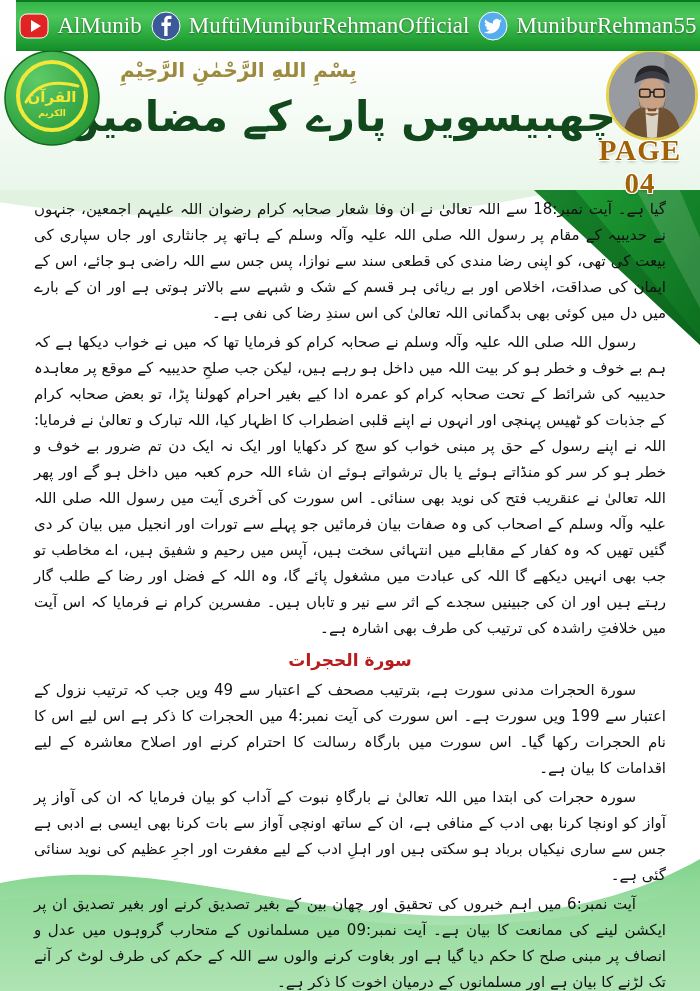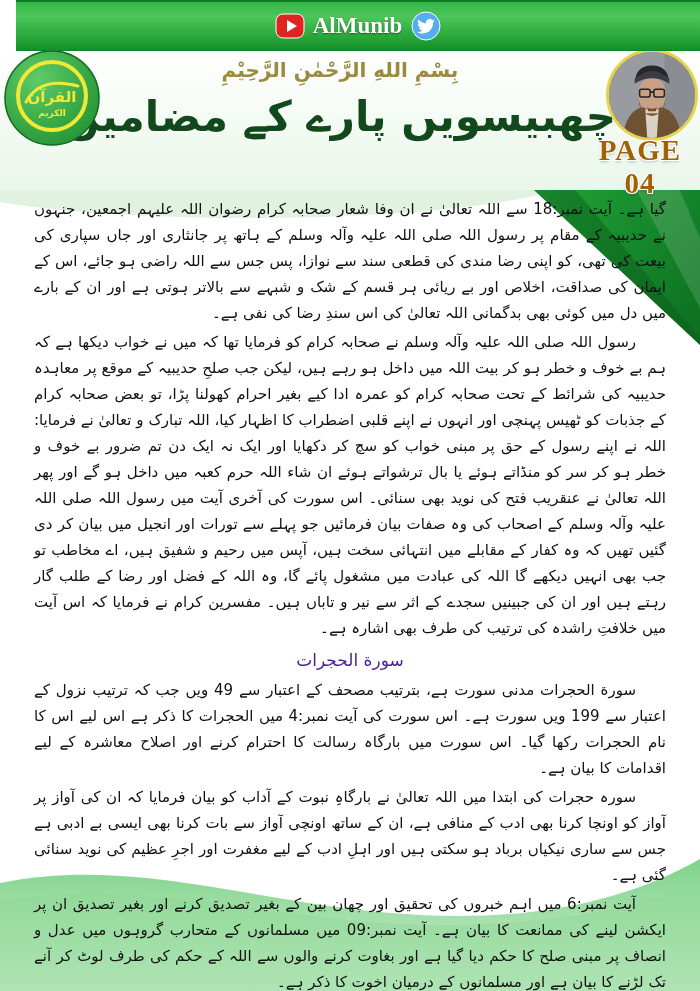--- a/index.html
+++ b/index.html
@@ -6,36 +6,36 @@
   .page{
     position:relative;width:700px;height:991px;margin:0 auto;
     background:#ffffff;overflow:hidden;
     font-family:"DejaVu Sans",sans-serif;
   }
   
   .social-bar{
     position:absolute;top:0;left:16px;right:0;height:48px;z-index:6;
     background:linear-gradient(180deg,#35b548 0%,#4cc65a 30%,#2aa93c 70%,#158f2a 100%);
     border-top:2px solid #0b7a20;border-bottom:1px solid #0e8626;
-    display:flex;align-items:center;justify-content:center;gap:9px;font-weight:bold;
+    display:flex;align-items:center;justify-content:center;gap:9px;
   }
   .social-item{display:flex;align-items:center;gap:8px;cursor:pointer;}
   .social-item .label{
     color:#ffffff;font-family:"Liberation Serif",serif;font-size:23px;
     text-shadow:0 1px 2px rgba(0,0,0,.45);white-space:nowrap;
   }
   .sicon{width:30px;height:30px;display:block;}
   
   .header{position:absolute;top:48px;left:0;right:0;height:142px;z-index:2;
     background:linear-gradient(180deg,#ffffff 0%,#f2faf2 60%,#e9f6ea 100%);}
   .header-deco{position:absolute;top:48px;left:0;width:700px;height:300px;z-index:1;pointer-events:none;}
   .logo{position:absolute;top:50px;left:4px;width:96px;height:96px;z-index:4;}
   .bismillah{
     position:absolute;top:58px;left:120px;width:440px;z-index:3;
-    text-align:center;color:#9c8a3e;font-size:20px;font-weight:bold;
+    text-align:left;color:#9c8a3e;font-size:20px;font-weight:bold;
     text-shadow:0 1px 0 rgba(255,255,255,.8);
   }
   .main-title{
     position:absolute;top:92px;left:60px;width:560px;z-index:3;
     text-align:center;color:#11491d;font-size:42px;font-weight:bold;
     text-shadow:0 1px 1px rgba(255,255,255,.6);
   }
   .photo{
     position:absolute;top:49px;left:606px;width:92px;height:92px;z-index:4;
     border-radius:50%;overflow:hidden;border:3px solid #e8d24a;box-sizing:border-box;
@@ -53,44 +53,52 @@
     position:absolute;top:188px;left:0;right:0;bottom:0;z-index:3;
     padding:8px 34px 23px 34px;box-sizing:border-box;overflow:hidden;
     direction:rtl;
   }
   .content p{
     margin:0 0 3px 0;color:#111;font-size:15px;line-height:26px;
     text-align:justify;
   }
   .content p.indent{text-indent:30px;}
   .section-heading{
-    margin:7px 0 5px 0;text-align:center;color:#4c1d95;
-    font-size:17px;font-weight:normal;line-height:24px;
+    margin:7px 0 5px 0;text-align:center;color:#b91c1c;
+    font-size:17px;font-weight:bold;line-height:24px;
   }
   
   .bottom-swoosh{position:absolute;bottom:0;left:0;width:700px;height:150px;z-index:1;pointer-events:none;}
 </style>
 </head>
 <body>
 
 <div class="page">
 
   <div class="social-bar">
     <div class="social-item">
       <svg class="sicon" viewBox="0 0 30 30">
         <rect x="1" y="3" width="28" height="24" rx="7" fill="#e02424" stroke="#ffffff" stroke-width="1"></rect>
         <polygon points="12,9 22,15 12,21" fill="#ffffff"></polygon>
       </svg>
       <span class="label">AlMunib</span>
     </div>
     <div class="social-item">
       <svg class="sicon" viewBox="0 0 30 30">
+        <circle cx="15" cy="15" r="14" fill="#3b5998" stroke="#ffffff" stroke-width="1"></circle>
+        <path d="M17.5 8h3V4.8h-3c-2.6 0-4.3 1.8-4.3 4.4v2.3H10.5V15h2.7v10h3.4V15h3l.5-3.5h-3.5V9.3c0-.8.4-1.3.9-1.3z" fill="#ffffff"></path>
+      </svg>
+      <span class="label">MuftiMuniburRehmanOfficial</span>
+    </div>
+    <div class="social-item">
+      <svg class="sicon" viewBox="0 0 30 30">
         <circle cx="15" cy="15" r="14" fill="#55acee" stroke="#ffffff" stroke-width="1"></circle>
         <path d="M24 9.6c-.7.3-1.4.5-2.1.6.8-.5 1.3-1.2 1.6-2-.7.4-1.5.7-2.3.9a3.7 3.7 0 0 0-6.3 3.3 10.4 10.4 0 0 1-7.5-3.8 3.7 3.7 0 0 0 1.1 4.9c-.6 0-1.2-.2-1.7-.5v.1c0 1.8 1.3 3.2 2.9 3.6-.5.1-1.1.2-1.7.1a3.7 3.7 0 0 0 3.4 2.6A7.4 7.4 0 0 1 6 21a10.4 10.4 0 0 0 5.6 1.6c6.8 0 10.5-5.6 10.5-10.5v-.5c.7-.5 1.3-1.2 1.9-2z" fill="#ffffff"></path>
       </svg>
+      <span class="label">MuniburRehman55</span>
     </div>
   </div>
 
   <div class="header"></div>
 
   <svg class="header-deco" viewBox="0 0 700 300">
     <defs>
       <linearGradient id="wedge" x1="0" y1="0" x2="1" y2="1">
         <stop offset="0" stop-color="#57c961"></stop>
         <stop offset="0.45" stop-color="#1d9a33"></stop>

